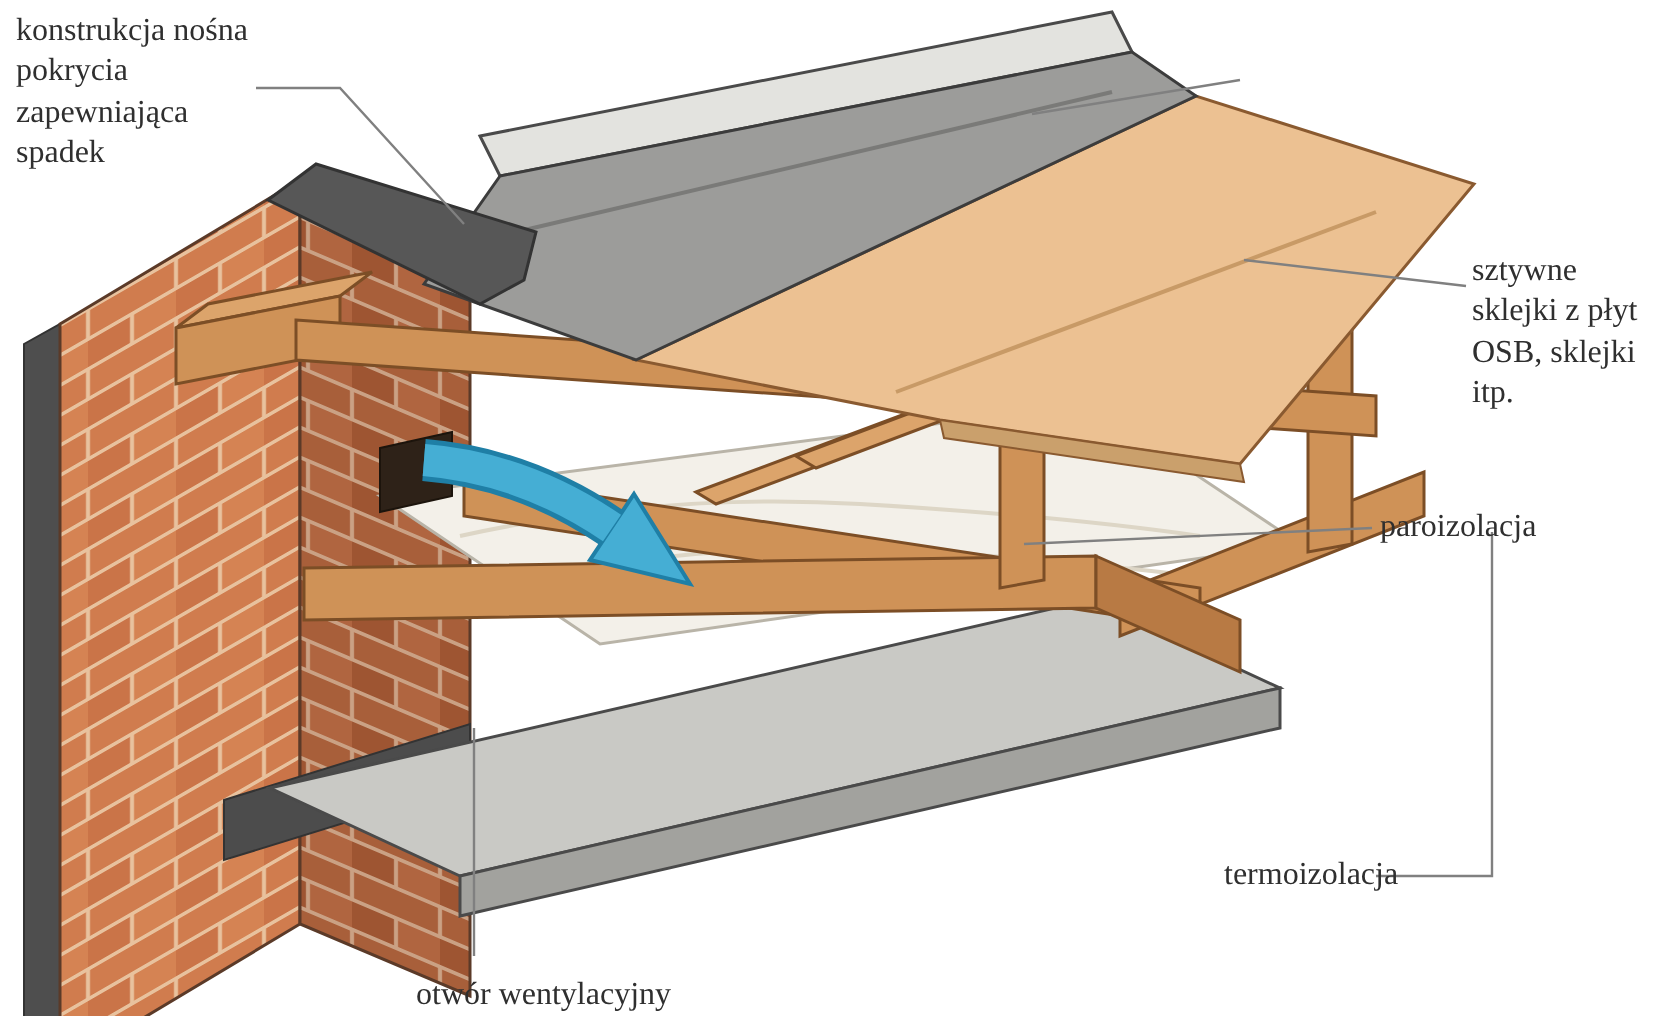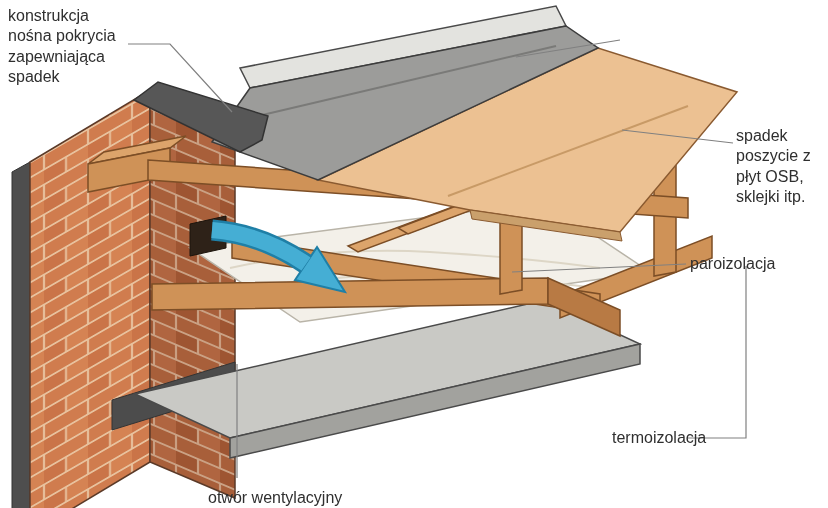--- a/index.html
+++ b/index.html
@@ -1,21 +1,21 @@
 <!DOCTYPE html>
 <html><head>
 <meta charset="utf-8">
 <style>
   html,body{margin:0;padding:0;background:#ffffff;}
   .figure{
     position:relative;
     width:828px;height:508px;
     background:#ffffff;
     overflow:hidden;
-    font-family:Liberation Sans, sans-serif;
+    font-family:Liberation Serif, serif;
   }
   .figure svg{position:absolute;left:0;top:0;}
   .label{
     position:absolute;
     font-size:16px;
     line-height:1.28;
     color:#2f2f2f;
   }
   .lbl-support{left:8px;top:6px;width:118px;}
   .lbl-covering{left:624px;top:24px;width:186px;}
@@ -110,18 +110,18 @@
       <polyline points="128,44 170,44 232,112"></polyline>
       <line x1="620" y1="40" x2="516" y2="57"></line>
       <line x1="733" y1="143" x2="622" y2="130"></line>
       <line x1="686" y1="264" x2="512" y2="272"></line>
       <polyline points="688,438 746,438 746,266"></polyline>
       <line x1="237" y1="478" x2="237" y2="364"></line>
     </g>
   </svg>
 
   <div class="label lbl-support">konstrukcja nośna pokrycia zapewniająca spadek</div>
-  <div class="label lbl-sheathing">spadek poszycie z płyt OSB, sklejki itp.</div>
+  <div class="label lbl-sheathing">sztywne sklejki z płyt OSB, sklejki itp.</div>
   <div class="label lbl-vapor">paroizolacja</div>
   <div class="label lbl-thermal">termoizolacja</div>
   <div class="label lbl-vent">otwór wentylacyjny</div>
 
 </div>
 
 </body></html>

